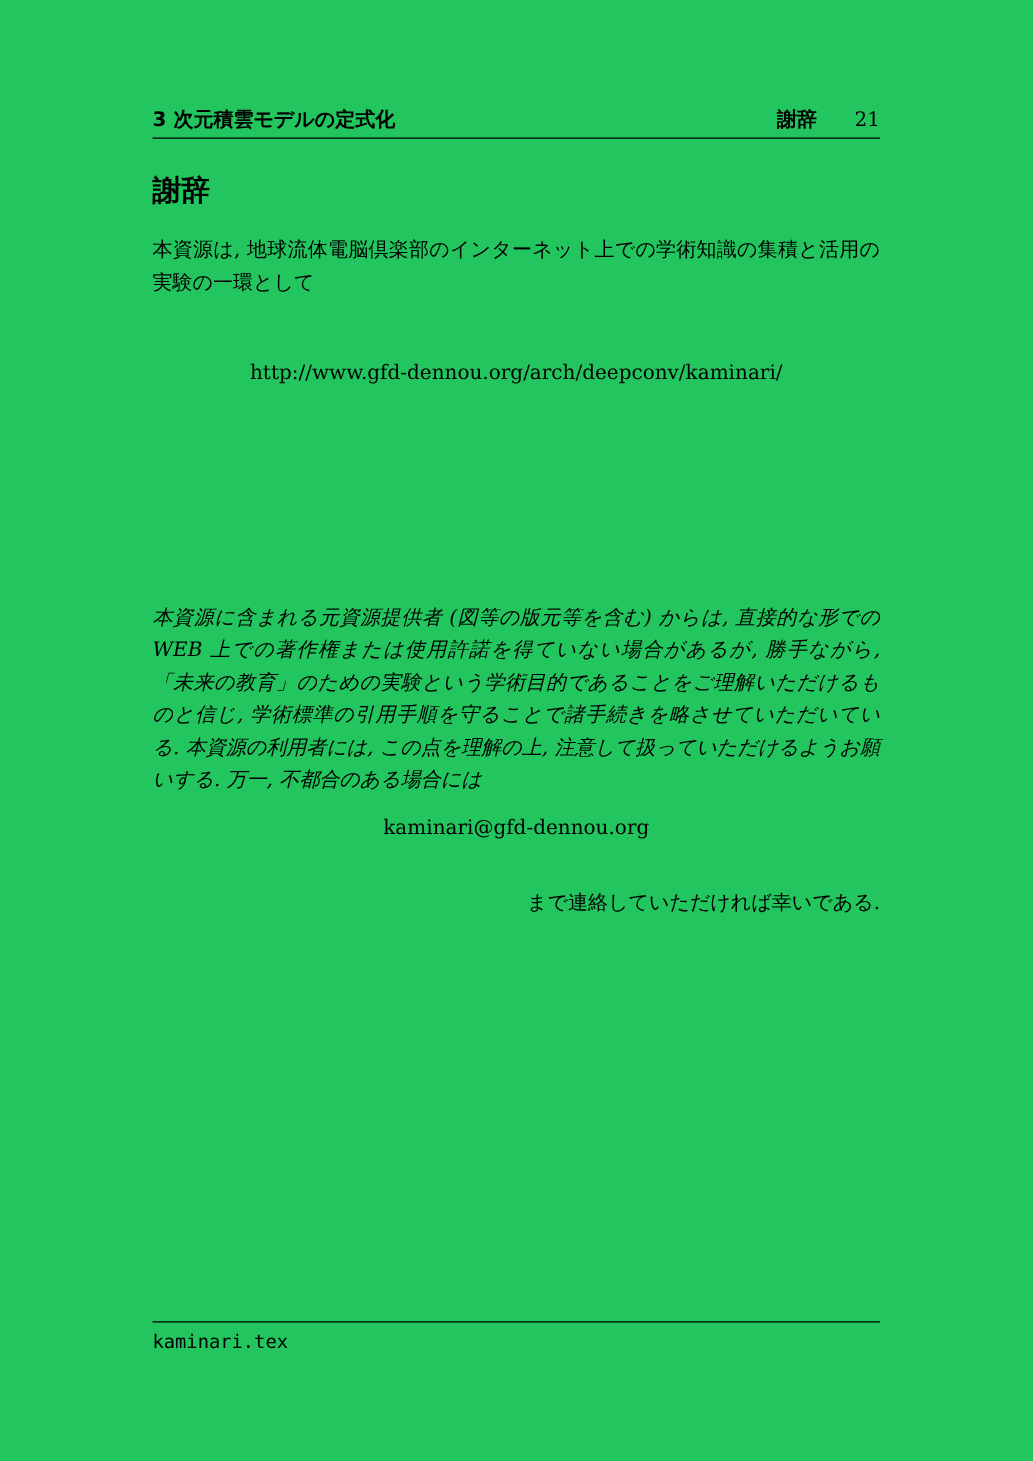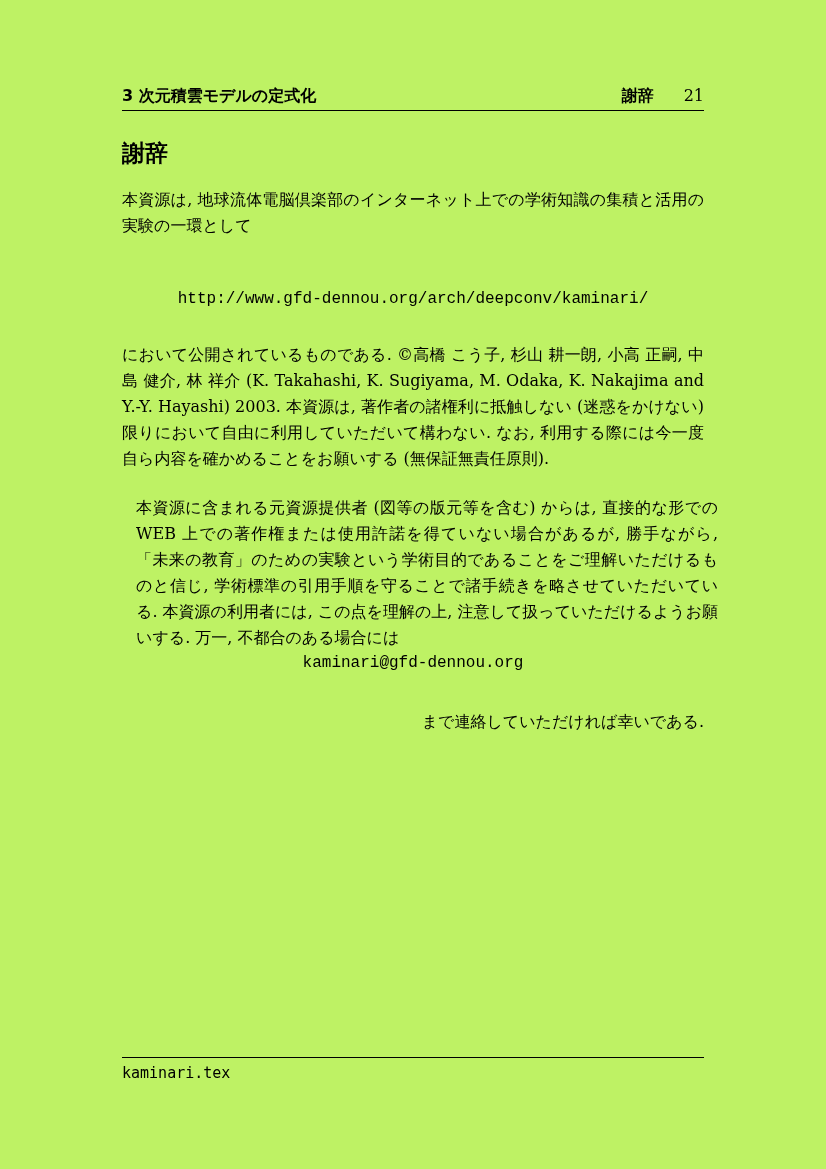--- a/index.html
+++ b/index.html
@@ -4,21 +4,21 @@
 <style>
   html, body {
     margin: 0;
     padding: 0;
     background: #ffffff;
   }
   .page {
     position: relative;
     width: 826px;
     height: 1169px;
-    background: #bef264;
+    background: #22c55e;
     color: #000000;
     overflow: hidden;
   }
   
   .running-head-left {
     position: absolute;
     left: 122px;
     top: 86px;
     font-family: "DejaVu Sans", "Liberation Sans", sans-serif;
     font-weight: bold;
@@ -85,21 +85,20 @@
     font-family: "DejaVu Serif", "Liberation Serif", serif;
     font-size: 16px;
     line-height: 26px;
     text-align: center;
   }
   .url-line { top: 285px; }
   .email-line { top: 649px; }
   .center-line a, .center-line span {
     color: #000000;
     text-decoration: none;
-    font-family: Liberation Mono, monospace;
   }
   
   .footer-rule {
     position: absolute;
     left: 122px;
     top: 1057px;
     width: 582px;
     height: 1px;
     background: #000000;
   }
@@ -136,23 +135,22 @@
   <div class="header-rule"></div>
 
   <h1 class="doc-title" style="margin:0;">謝辞</h1>
 
   <p class="para para-1" style="margin:0;">本資源は, 地球流体電脳倶楽部のインターネット上での学術知識の集積と活用の実験の一環として</p>
 
   <div class="center-line url-line">
     <span>http://www.gfd-dennou.org/arch/deepconv/kaminari/</span>
   </div>
 
-  <p class="para para-2" style="margin:0;">において公開されているものである. ©高橋 こう子, 杉山 耕一朗, 小高 正嗣, 中島 健介, 林 祥介 (K. Takahashi, K. Sugiyama, M. Odaka, K. Nakajima and Y.-Y. Hayashi) 2003. 本資源は, 著作者の諸権利に抵触しない (迷惑をかけない) 限りにおいて自由に利用していただいて構わない. なお, 利用する際には今一度自ら内容を確かめることをお願いする (無保証無責任原則).</p>
 
-  <p class="para para-3" style="margin:14px;">本資源に含まれる元資源提供者 (図等の版元等を含む) からは, 直接的な形での WEB 上での著作権または使用許諾を得ていない場合があるが, 勝手ながら, 「未来の教育」のための実験という学術目的であることをご理解いただけるものと信じ, 学術標準の引用手順を守ることで諸手続きを略させていただいている. 本資源の利用者には, この点を理解の上, 注意して扱っていただけるようお願いする. 万一, 不都合のある場合には</p>
+  <p class="para para-3" style="margin:0;font-style:italic;">本資源に含まれる元資源提供者 (図等の版元等を含む) からは, 直接的な形での WEB 上での著作権または使用許諾を得ていない場合があるが, 勝手ながら, 「未来の教育」のための実験という学術目的であることをご理解いただけるものと信じ, 学術標準の引用手順を守ることで諸手続きを略させていただいている. 本資源の利用者には, この点を理解の上, 注意して扱っていただけるようお願いする. 万一, 不都合のある場合には</p>
 
   <div class="center-line email-line">
     <span>kaminari@gfd-dennou.org</span>
   </div>
 
   <p class="para closing-line" style="margin:0;">まで連絡していただければ幸いである.</p>
 
   <div class="footer-rule"></div>
 
   <div class="footer-left">kaminari.tex</div>

